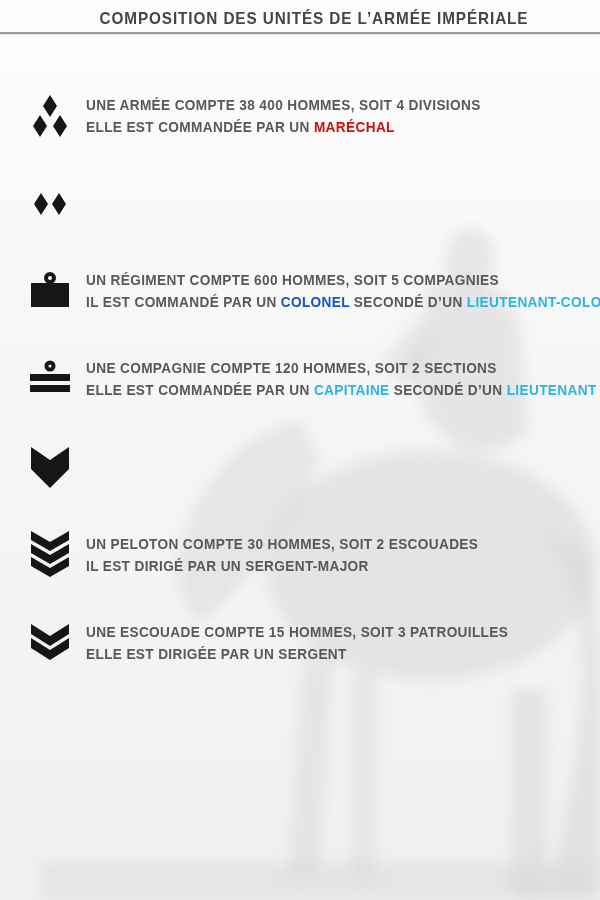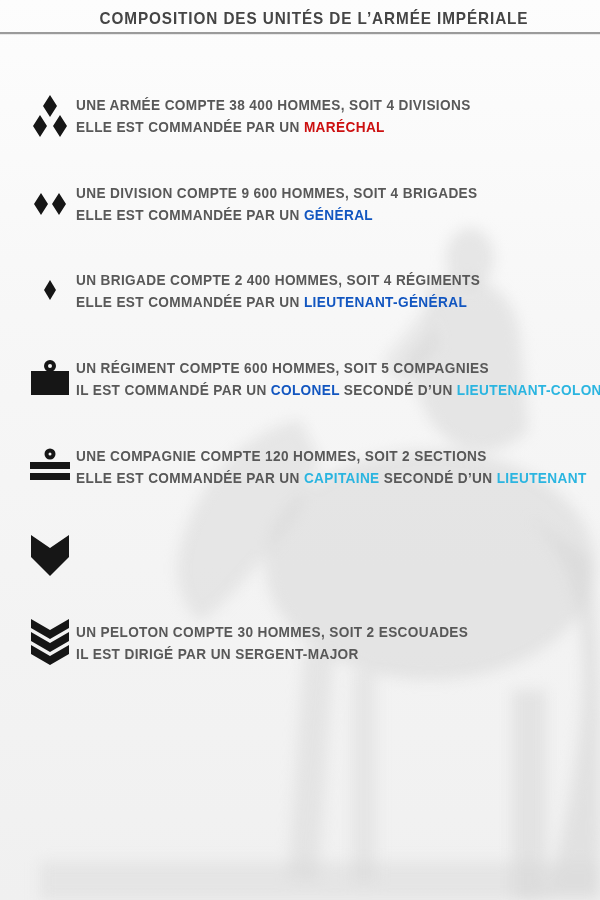--- a/index.html
+++ b/index.html
@@ -21,21 +21,21 @@
   }
   .divider{
     position:absolute;top:32px;left:0;right:0;height:2px;background:#9b9b9b;
     box-shadow:0 1px 0 rgba(0,0,0,.08);
   }
 
   .rows{position:absolute;top:72px;left:0;right:0;display:flex;flex-direction:column;}
   .row{height:87.8px;display:flex;align-items:center;padding-left:26px;box-sizing:border-box;}
   .icon-box{width:48px;min-width:48px;display:flex;justify-content:center;align-items:center;color:#161616;}
   .icon-box svg{display:block;}
-  .text-block{margin-left:2px;}
+  .text-block{margin-left:12px;}
   .line{
     font-size:15.5px;font-weight:700;line-height:22px;letter-spacing:.4px;
     color:var(--c-text);white-space:nowrap;
     transform:scaleX(.88);transform-origin:0 50%;
   }
   .seg-default{color:var(--c-text);}
   .seg-red{color:var(--c-red);}
   .seg-blue{color:var(--c-blue);}
   .seg-cyan{color:var(--c-cyan);}
 </style>
@@ -74,37 +74,22 @@
       <div class="line"><span class="seg-default">ELLE EST COMMANDÉE PAR UN </span><span class="seg-red">MARÉCHAL</span></div>
     </div>
   </div>
 
   <div class="row">
     <span class="icon-box">
           <svg width="40" height="46" viewBox="0 0 40 46">
             <path fill="currentColor" d="M11 12 L18 23 L11 34 L4 23 Z M29 12 L36 23 L29 34 L22 23 Z"></path>
           </svg>
         </span>
-    <div class="text-block">
-      <div class="line"><span class="seg-default">UNE DIVISION COMPTE 9 600 HOMMES, SOIT 4 BRIGADES</span></div>
-      <div class="line"><span class="seg-default">ELLE EST COMMANDÉE PAR UN </span><span class="seg-blue">GÉNÉRAL</span></div>
-    </div>
   </div>
 
-  <div class="row">
-    <span class="icon-box">
-          <svg width="40" height="46" viewBox="0 0 40 46">
-            <path fill="currentColor" d="M20 12 L26 22 L20 32 L14 22 Z"></path>
-          </svg>
-        </span>
-    <div class="text-block">
-      <div class="line"><span class="seg-default">UN BRIGADE COMPTE 2 400 HOMMES, SOIT 4 RÉGIMENTS</span></div>
-      <div class="line"><span class="seg-default">ELLE EST COMMANDÉE PAR UN </span><span class="seg-blue">LIEUTENANT-GÉNÉRAL</span></div>
-    </div>
-  </div>
 
   <div class="row">
     <span class="icon-box">
           <svg width="44" height="40" viewBox="0 0 44 40">
             <circle cx="22" cy="7" r="4" fill="none" stroke="currentColor" stroke-width="4"></circle>
             <rect x="3" y="12" width="38" height="24" fill="currentColor"></rect>
           </svg>
         </span>
     <div class="text-block">
       <div class="line"><span class="seg-default">UN RÉGIMENT COMPTE 600 HOMMES, SOIT 5 COMPAGNIES</span></div>
@@ -141,15 +126,27 @@
             <polygon fill="currentColor" points="3,16 22,27 41,16 41,25 22,36 3,25"></polygon>
             <polygon fill="currentColor" points="3,29 22,40 41,29 41,38 22,49 3,38"></polygon>
           </svg>
         </span>
     <div class="text-block">
       <div class="line"><span class="seg-default">UN PELOTON COMPTE 30 HOMMES, SOIT 2 ESCOUADES</span></div>
       <div class="line"><span class="seg-default">IL EST DIRIGÉ PAR UN SERGENT-MAJOR</span></div>
     </div>
   </div>
 
+  <div class="row">
+    <span class="icon-box">
+          <svg width="44" height="54" viewBox="0 0 44 54">
+            <polygon fill="currentColor" points="3,8 22,20 41,8 41,18 22,30 3,18"></polygon>
+            <polygon fill="currentColor" points="3,22 22,34 41,22 41,32 22,44 3,32"></polygon>
+          </svg>
+        </span>
+    <div class="text-block">
+      <div class="line"><span class="seg-default">UNE ESCOUADE COMPTE 15 HOMMES, SOIT 3 PATROUILLES</span></div>
+      <div class="line"><span class="seg-default">ELLE EST DIRIGÉE PAR UN SERGENT</span></div>
+    </div>
+  </div>
 
 </div>
 </div>
 
 </body></html>

